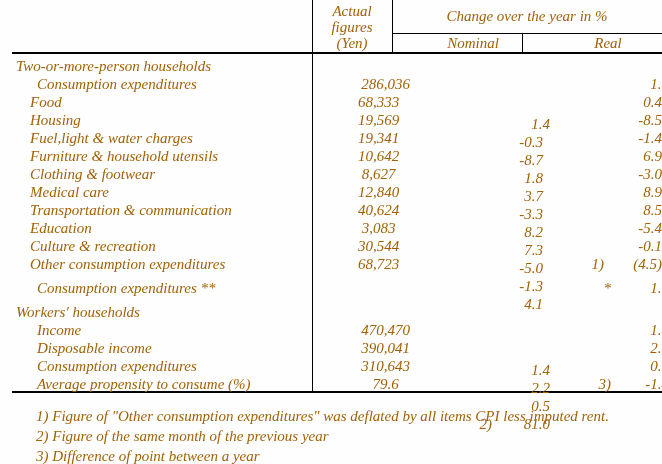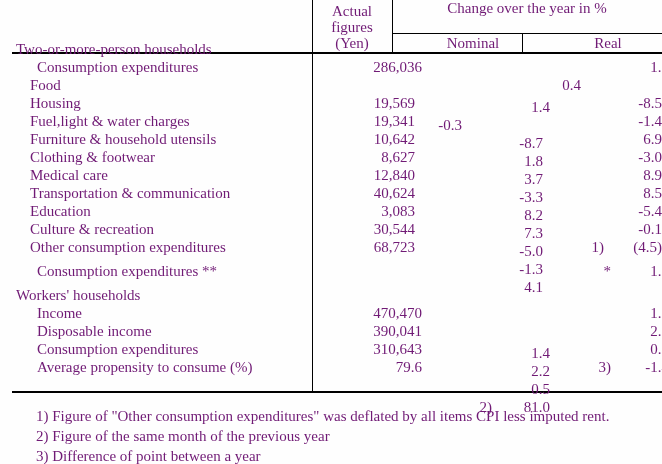--- a/index.html
+++ b/index.html
@@ -4,51 +4,52 @@
 <style>
   html,body{margin:0;padding:0;}
   body{
     font-family:"Liberation Serif","DejaVu Serif",serif;
     background:#ffffff;
   }
   .sheet{
     position:relative;
     width:662px;height:464px;
     background:#fefefe;
-    color:#701a75;
+    color:#a16207;
     font-size:15px;
     overflow:hidden;
+    font-style:italic;
   }
   .vline{position:absolute;width:1px;background:#000;}
   .hline{position:absolute;height:1px;background:#000;}
   .hline.thick{height:2px;}
   
   .figures-head{
     position:absolute;left:313px;top:3px;width:78px;
     text-align:center;line-height:16px;
   }
   .change-head{
     position:absolute;left:392px;top:0;width:270px;height:32px;
-    display:flex;align-items:flex-start;justify-content:center;
+    display:flex;align-items:center;justify-content:center;
   }
   .sub-head{
     position:absolute;top:34px;height:19px;
     display:flex;align-items:center;justify-content:center;margin-left:16px;
   }
   .sub-head.nominal{left:392px;width:130px;}
   .sub-head.real{left:522px;width:140px;}
   
-  .tbody{position:absolute;left:0;top:40px;width:540px;}
+  .tbody{position:absolute;left:0;top:57px;width:540px;}
   .trow{display:flex;height:18px;line-height:18px;white-space:nowrap;}
   .trow.gap{margin-top:6px;}
   .c-label{flex:0 0 312px;overflow:hidden;}
   .ind0{padding-left:16px;}
   .ind1{padding-left:37px;}
   .ind2{padding-left:30px;}
-  .c-fig{flex:0 0 81px;text-align:right;padding-right:8px;box-sizing:border-box;}
+  .c-fig{flex:0 0 81px;text-align:center;padding-right:8px;box-sizing:border-box;}
   .c-nom{flex:0 0 129px;display:flex;justify-content:flex-end;padding-right:9px;box-sizing:border-box;margin-top:40px;}
   .c-real{flex:0 0 140px;display:flex;justify-content:flex-end;padding-right:30px;box-sizing:border-box;}
   .ann{margin-right:8px;}
   .val{min-width:50px;text-align:right;}
   
   .footnotes{position:absolute;left:36px;top:406px;line-height:20px;}
 </style>
 </head>
 <body>
 
@@ -91,20 +92,21 @@
         <div class="c-fig">286,036</div>
         <div class="c-nom">
           <span class="val">1.4</span>
         </div>
         <div class="c-real">
           <span class="val">1.8</span>
         </div>
       </div>
       <div class="trow">
         <div class="c-label ind2">Food</div>
+        <div class="c-fig">68,333</div>
         <div class="c-nom">
           <span class="val">-0.3</span>
         </div>
         <div class="c-real">
           <span class="val">0.4</span>
         </div>
       </div>
       <div class="trow">
         <div class="c-label ind2">Housing</div>
         <div class="c-fig">19,569</div>

